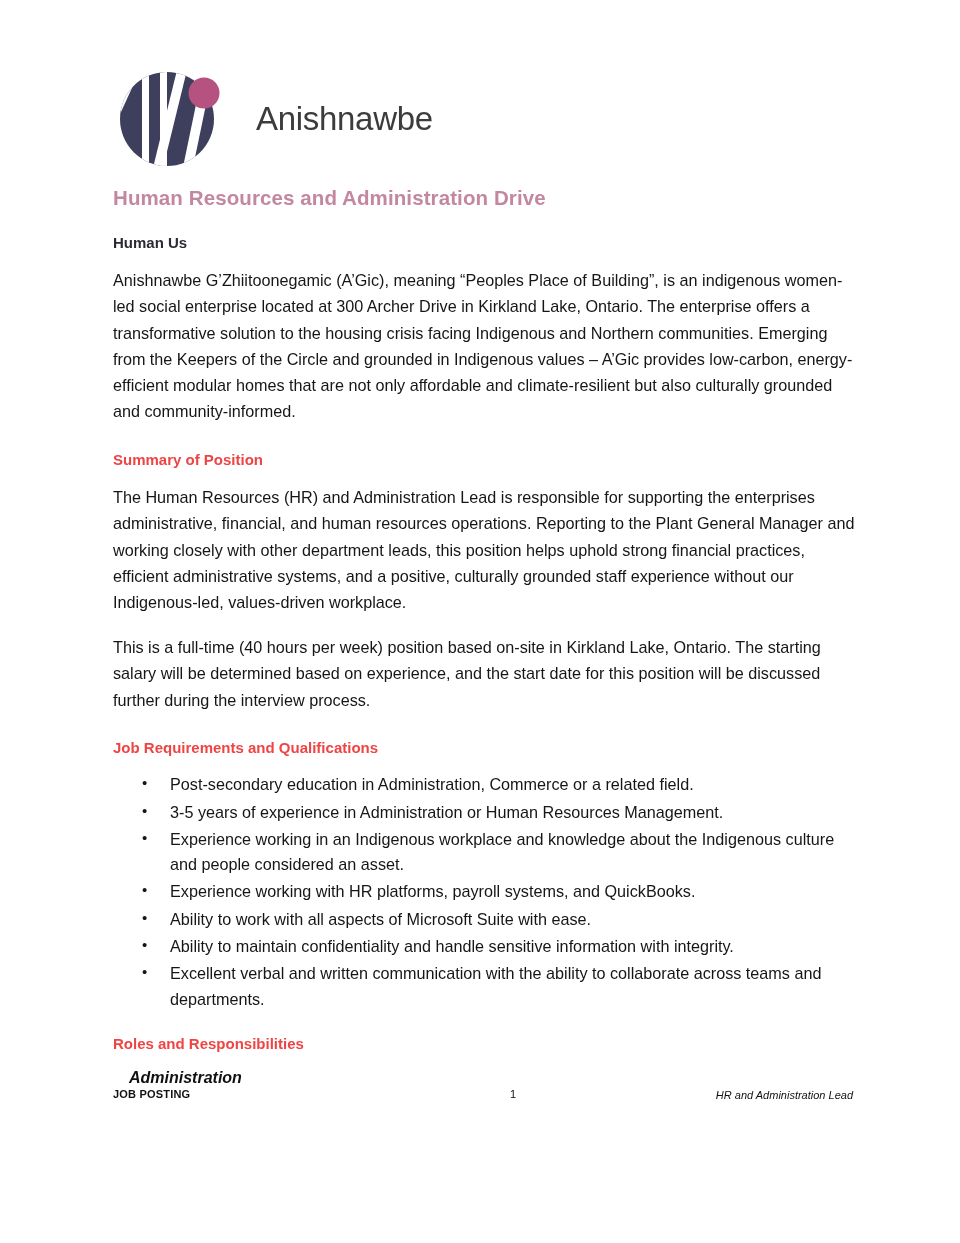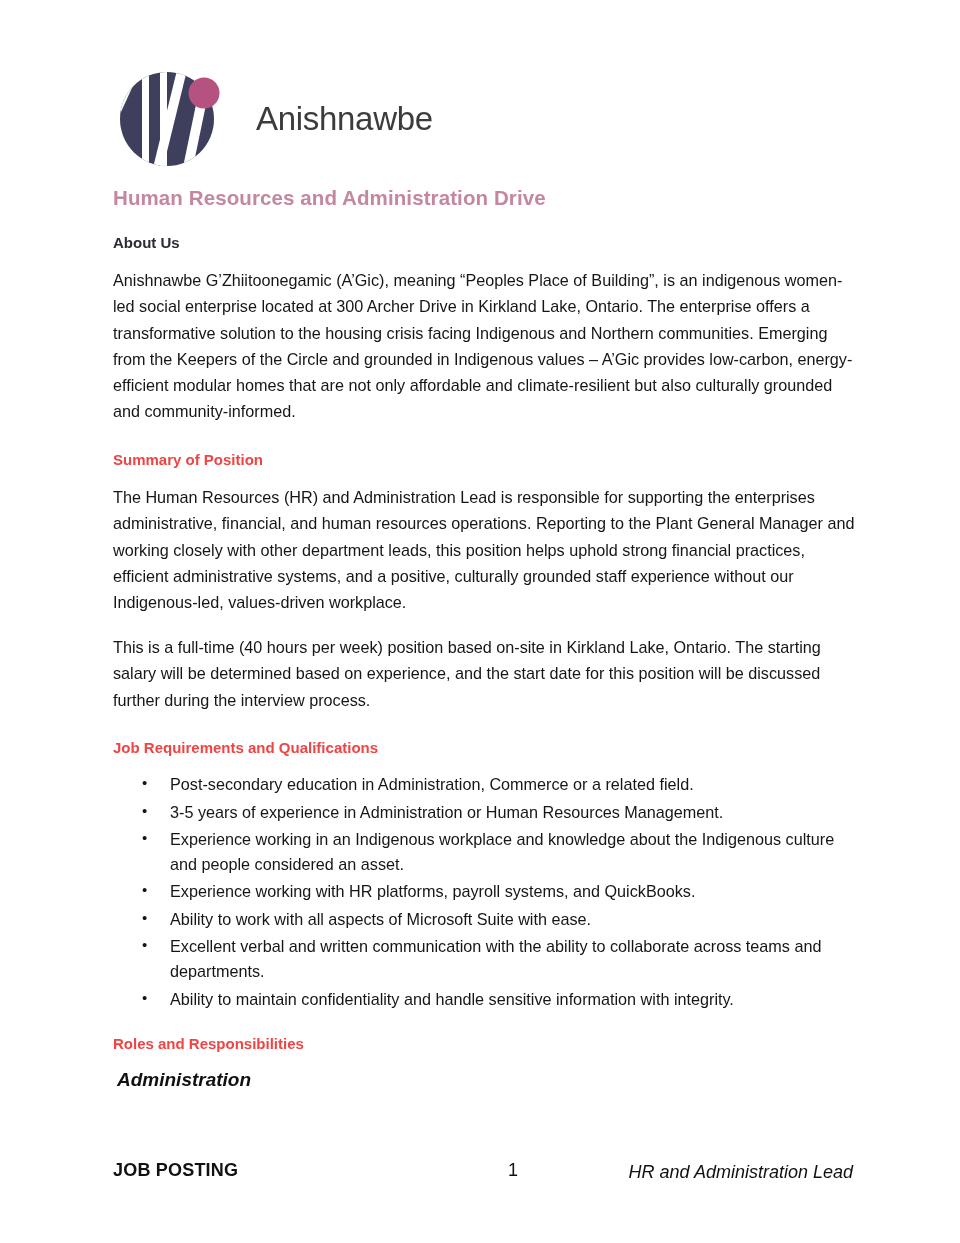--- a/index.html
+++ b/index.html
@@ -75,25 +75,25 @@
     font-weight: bold;
     color: #2b2b33;
     margin: 0 0 15px 0;
     line-height: 1.3;
   }
   h2.section-heading.slate {
     color: #ef4444;
   }
 
   h3.sub-heading {
-    font-size: 19px;
+    font-size: 16px;
     font-weight: bold;
     font-style: italic;
     color: #111111;
-    margin: 0 0 10px 4px;
+    margin: 0 0 10px 16px;
     line-height: 1.3;
   }
 
   p.body-text {
     font-size: 16.2px;
     line-height: 1.62;
     margin: 0 0 19px 0;
     color: #161616;
     text-align: left;
   }
@@ -121,25 +121,25 @@
     top: -1px;
     font-size: 15px;
     color: #161616;
     line-height: 1.56;
   }
 
   
   .footer {
     position: absolute;
     left: 113px;
-    top: 1160px;
+    top: 1088px;
     width: 740px;
     display: flex;
     align-items: flex-start;
-    font-size: 18px;
+    font-size: 11px;
   }
   .footer-left {
     font-weight: bold;
     letter-spacing: 0.2px;
     color: #111111;
     flex: 0 0 auto;
     width: 370px;
   }
   .footer-center {
     flex: 0 0 auto;
@@ -180,40 +180,40 @@
     </svg>
     <div class="logo-wordmark">
       <span>Anishnawbe</span>
     </div>
   </div>
 
   <div class="content">
 
     <h1 class="job-title">Human Resources and Administration Drive</h1>
 
-    <h2 class="section-heading">About Us</h2>
+    <h2 class="section-heading">Human Us</h2>
     <p class="body-text">Anishnawbe G’Zhiitoonegamic (A’Gic), meaning “Peoples Place of Building”, is an indigenous women-led social enterprise located at 300 Archer Drive in Kirkland Lake, Ontario. The enterprise offers a transformative solution to the housing crisis facing Indigenous and Northern communities. Emerging from the Keepers of the Circle and grounded in Indigenous values – A’Gic provides low-carbon, energy-efficient modular homes that are not only affordable and climate-resilient but also culturally grounded and community-informed.</p>
 
     <div class="spacer-sm"></div>
 
     <h2 class="section-heading slate">Summary of Position</h2>
     <p class="body-text">The Human Resources (HR) and Administration Lead is responsible for supporting the enterprises administrative, financial, and human resources operations. Reporting to the Plant General Manager and working closely with other department leads, this position helps uphold strong financial practices, efficient administrative systems, and a positive, culturally grounded staff experience without our Indigenous-led, values-driven workplace.</p>
     <p class="body-text">This is a full-time (40 hours per week) position based on-site in Kirkland Lake, Ontario. The starting salary will be determined based on experience, and the start date for this position will be discussed further during the interview process.</p>
 
     <div class="spacer-sm"></div>
 
     <h2 class="section-heading slate">Job Requirements and Qualifications</h2>
     <ul class="req-list">
       <li>Post-secondary education in Administration, Commerce or a related field.</li>
       <li>3-5 years of experience in Administration or Human Resources Management.</li>
       <li>Experience working in an Indigenous workplace and knowledge about the Indigenous culture and people considered an asset.</li>
       <li>Experience working with HR platforms, payroll systems, and QuickBooks.</li>
       <li>Ability to work with all aspects of Microsoft Suite with ease.</li>
+      <li>Ability to maintain confidentiality and handle sensitive information with integrity.</li>
       <li>Excellent verbal and written communication with the ability to collaborate across teams and departments.</li>
-      <li>Ability to maintain confidentiality and handle sensitive information with integrity.</li>
     </ul>
 
     <div class="spacer-sm"></div>
 
     <h2 class="section-heading slate">Roles and Responsibilities</h2>
     <h3 class="sub-heading">Administration</h3>
 
   </div>
 
   <div class="footer">

